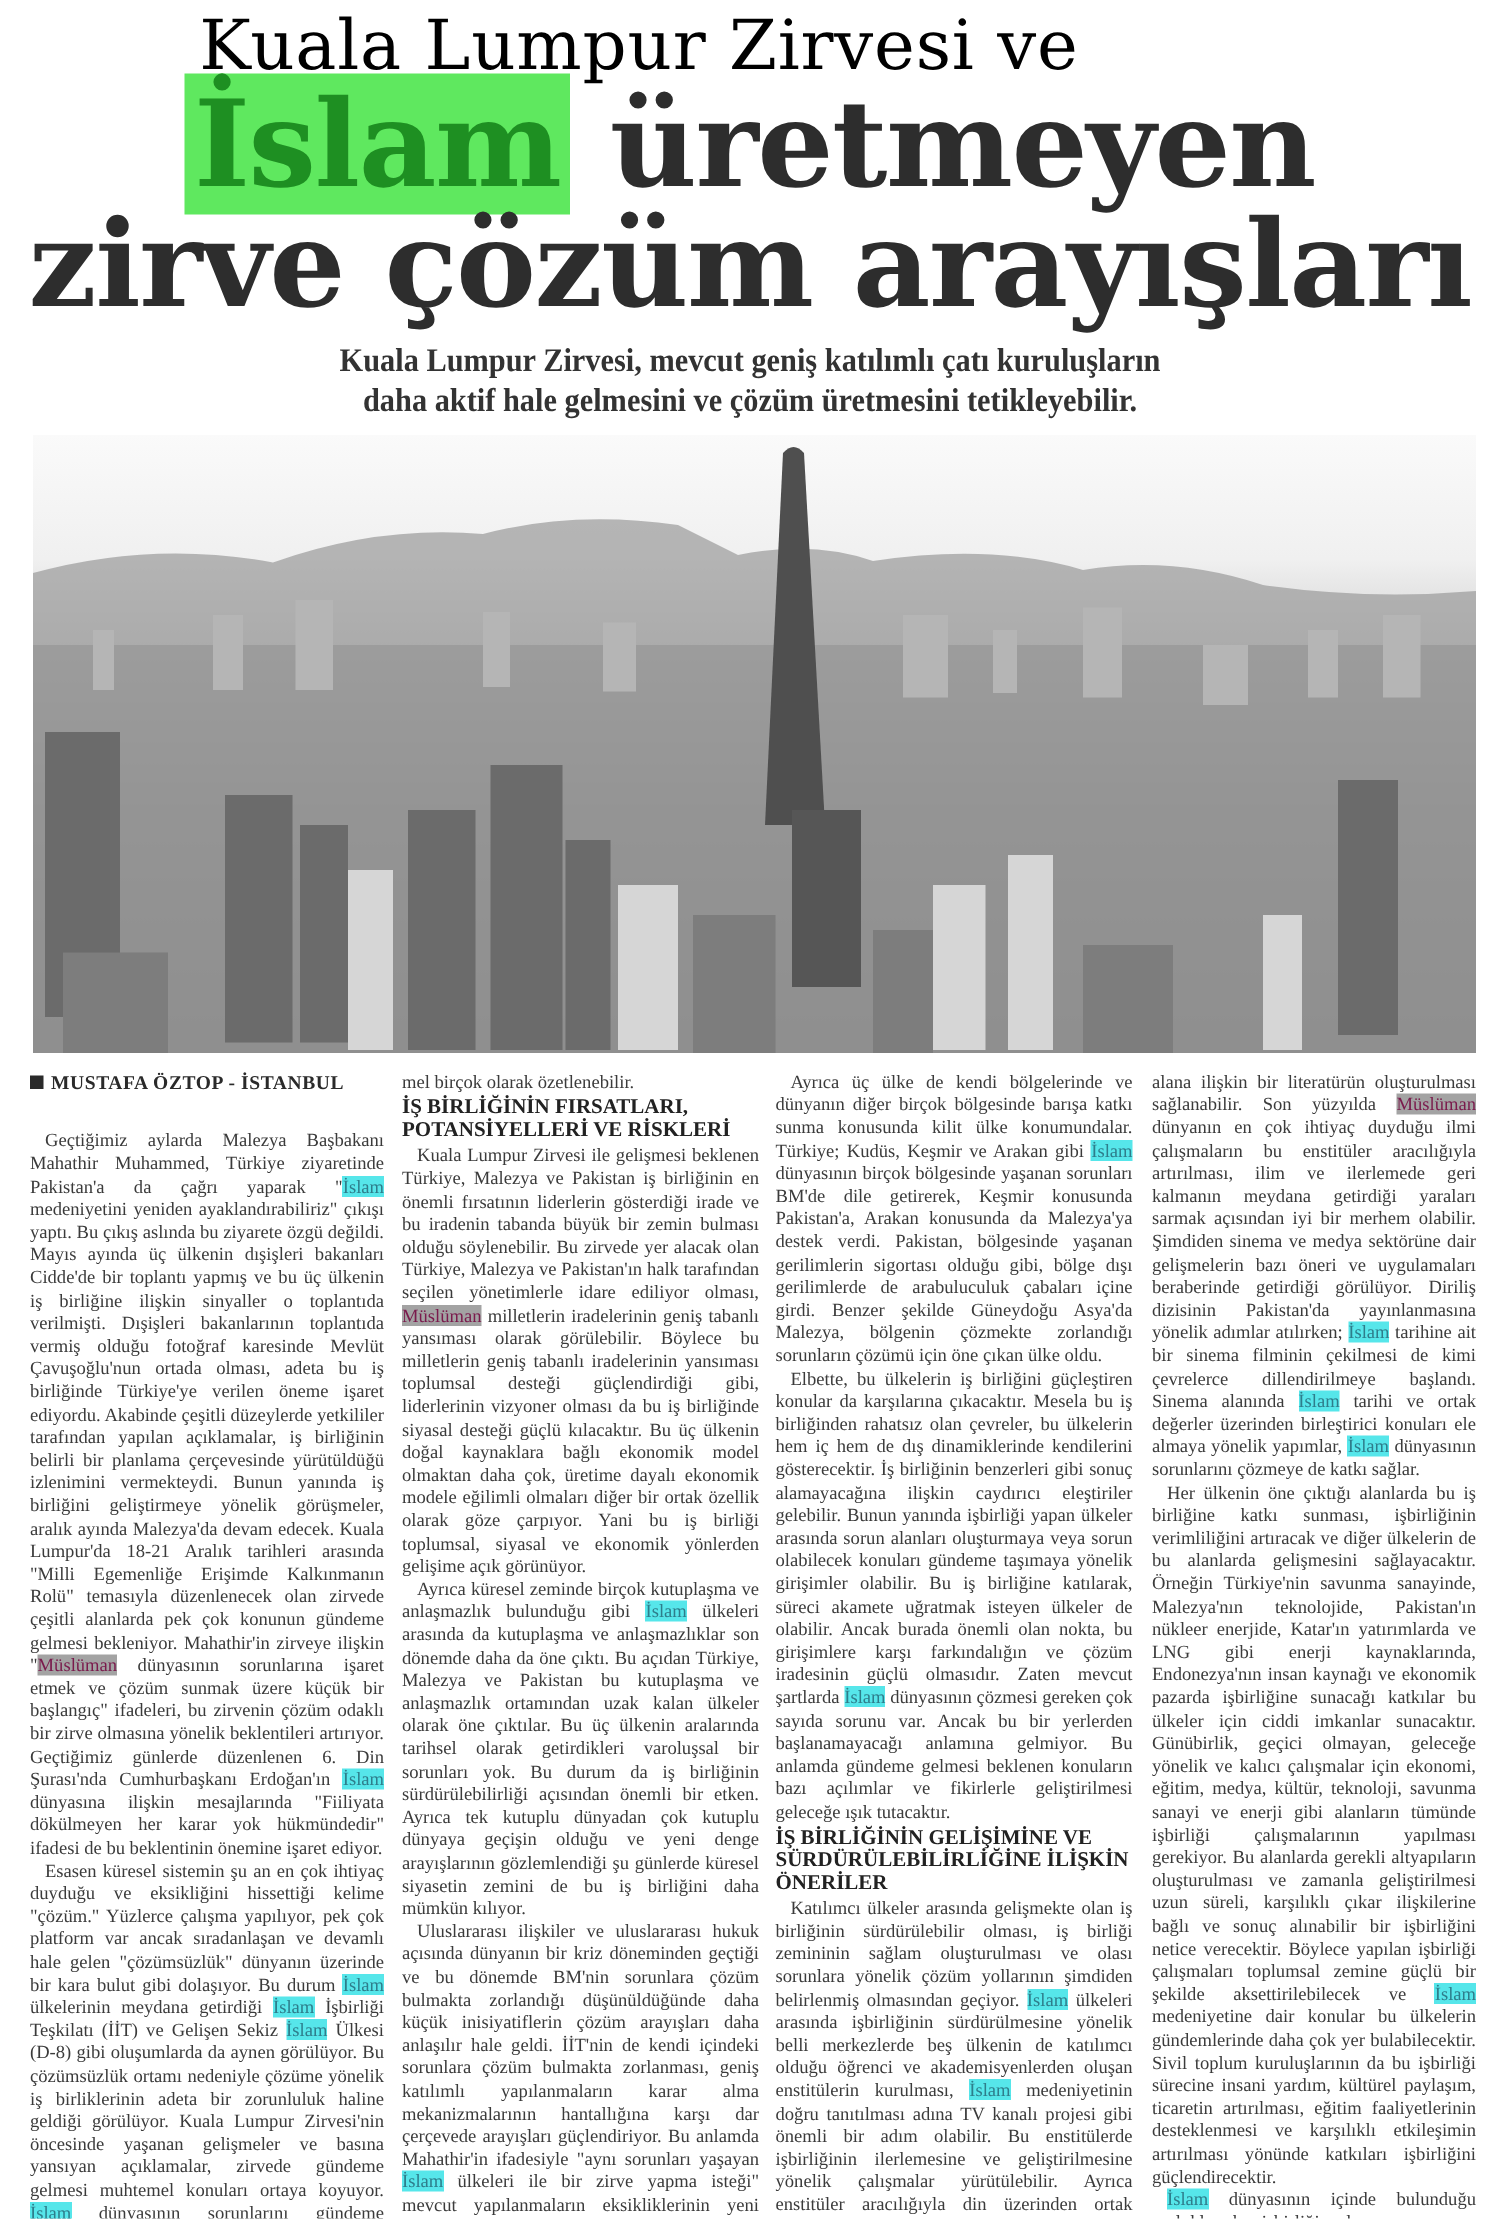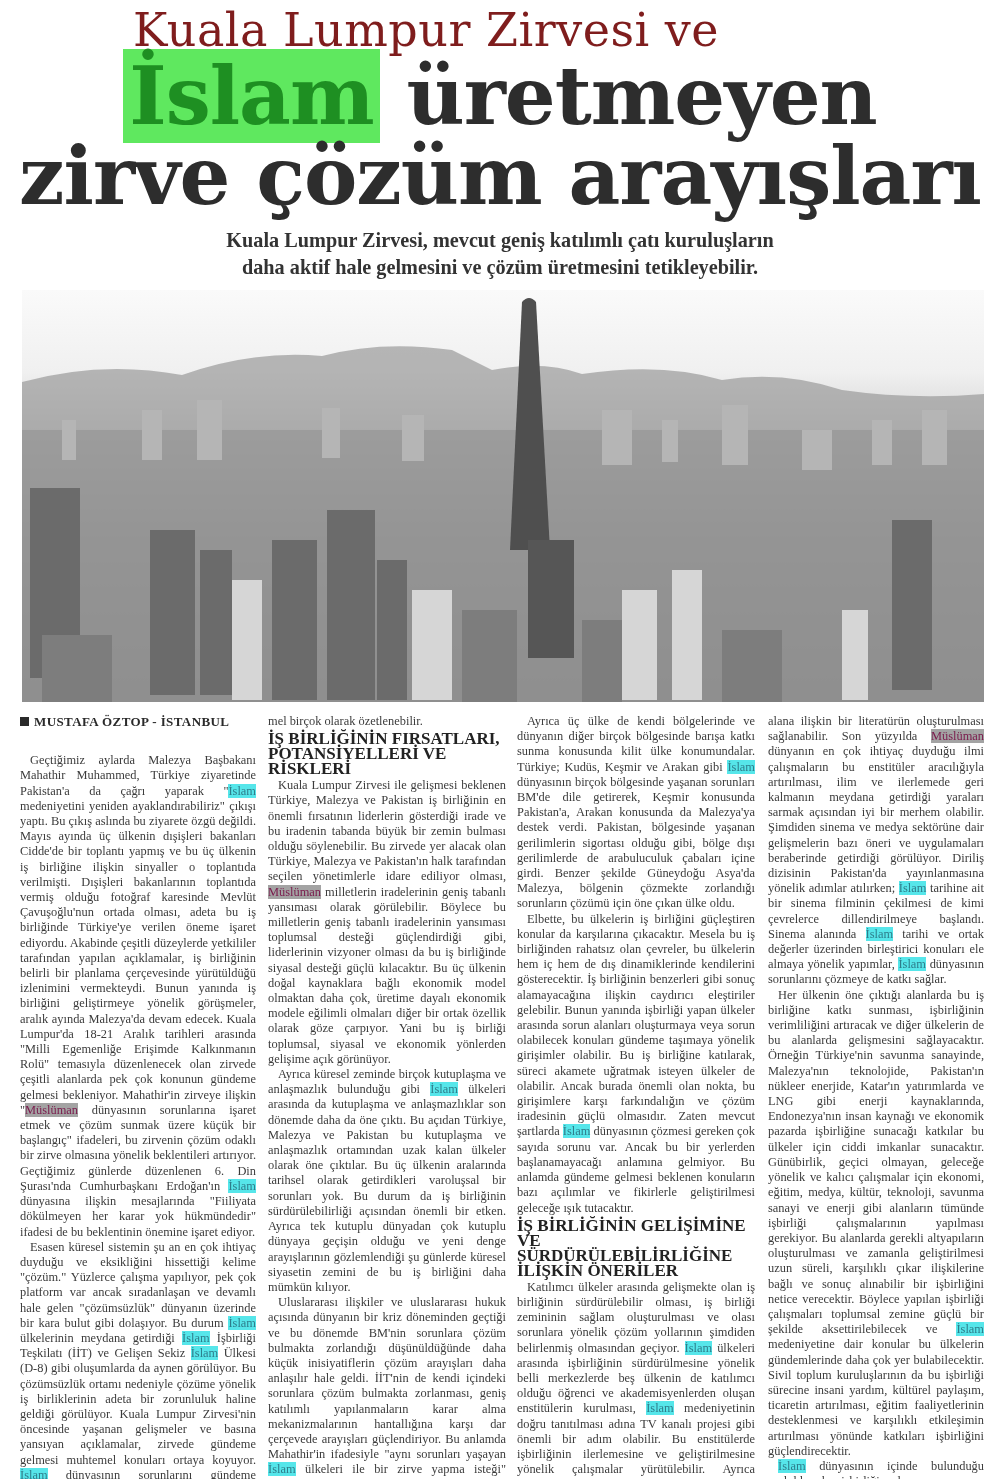--- a/index.html
+++ b/index.html
@@ -2,21 +2,21 @@
 <html><head>
 <meta charset="utf-8">
 <style>
   * { box-sizing: border-box; margin: 0; padding: 0; }
   html, body { width: 1000px; height: 1479px; background: #ffffff; overflow: hidden; }
   body { position: relative; font-family: "Liberation Serif", "DejaVu Serif", serif; color: #2a2a2a; }
 
   .kicker {
     position: absolute; left: 0; top: 4px; width: 852px; text-align: center;
     font-family: "DejaVu Serif", serif; font-size: 46px; font-weight: normal;
-    color: #7f1d1d; letter-spacing: 0.5px; line-height: 52px;
+    color: #000000; letter-spacing: 0.5px; line-height: 52px;
   }
   .headline {
     position: absolute; left: 0; width: 1000px; text-align: center;
     font-family: "DejaVu Serif", serif; font-weight: bold; color: #2d2d2d;
     font-size: 80px; letter-spacing: -1px; line-height: 92px;
   }
   .headline.l1 { top: 50px; }
   .headline.l2 { top: 130px; }
   .hl-green { background: #5fe85f; color: #1e8f22; padding: 0 6px; }
 
@@ -38,21 +38,21 @@
     hyphens: manual;
   }
   .c1 { left: 20px; }
   .c2 { left: 268px; width: 238px; }
   .c3 { left: 517px; width: 238px; }
   .c4 { left: 768px; width: 216px; }
   .column p { text-indent: 10px; margin: 0; }
   .column p.noindent { text-indent: 0; }
   .byline { font-weight: bold; font-size: 13px; letter-spacing: 0.4px; color: #2a2a2a; margin-bottom: 24px; text-indent: 0; }
   .byline .sq { display: inline-block; width: 9px; height: 9px; background: #2a2a2a; margin-right: 5px; vertical-align: 0; }
-  .subhead { font-weight: bold; font-size: 17px; line-height: 15px; color: #222; margin: 2px 0 2px; text-indent: 0; text-align: left; }
+  .subhead { font-weight: bold; font-size: 14px; line-height: 15px; color: #222; margin: 2px 0 2px; text-indent: 0; text-align: left; }
 
   .hl-cyan { background: #56e6ea; color: #2e7d8b; }
   .hl-pink { background: #a3a3a3; color: #7a1a4c; }
   .hl-orange { background: #f8a850; color: #8a4a12; }
 </style>
 </head>
 <body>
 
 <div class="kicker">Kuala Lumpur Zirvesi ve</div>
 

